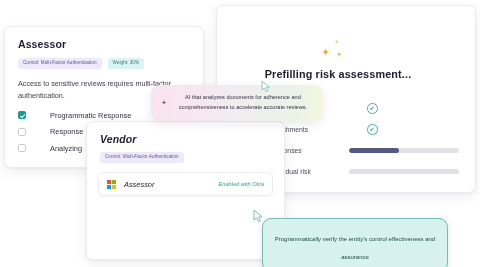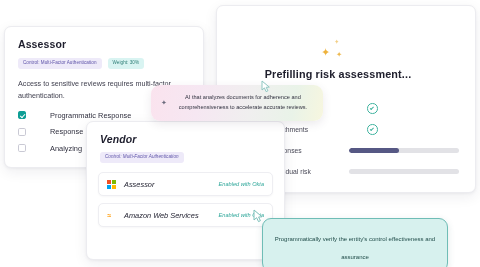--- a/index.html
+++ b/index.html
@@ -197,25 +197,20 @@
       <div class="vrow">
         <span class="vlogo ms-logo">
             <i></i>
             <i></i>
             <i></i>
             <i></i>
           </span>
         <span class="vname">Assessor</span>
         <span class="vstatus">Enabled with Okta</span>
       </div>
-      <div class="vrow">
-        <span class="vlogo aws-logo">≈</span>
-        <span class="vname">Amazon Web Services</span>
-        <span class="vstatus">Enabled with Okta</span>
-      </div>
     </div>
   </div>
 
   <div class="tip" id="tip-ai">
     <span class="tip-spark">✦</span>
     <span class="tip-text">AI that analyzes documents for adherence and comprehensiveness to accelerate accurate reviews.</span>
   </div>
 
   <div class="cursor" id="cursor-top">
     <svg width="10" height="13" viewBox="0 0 10 13">

